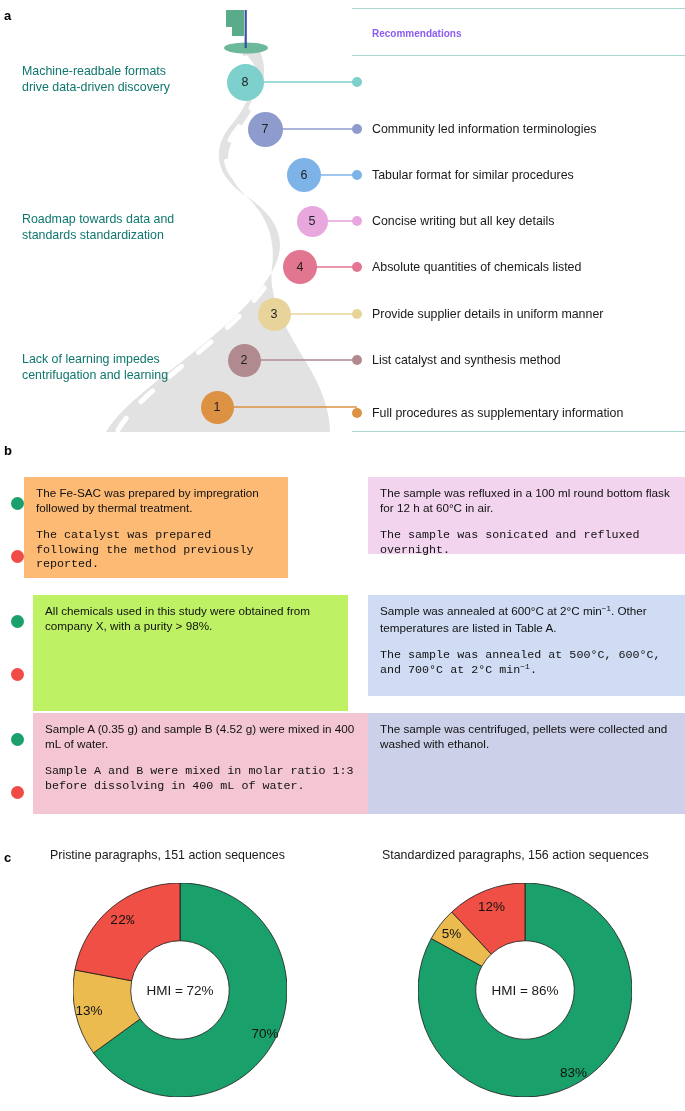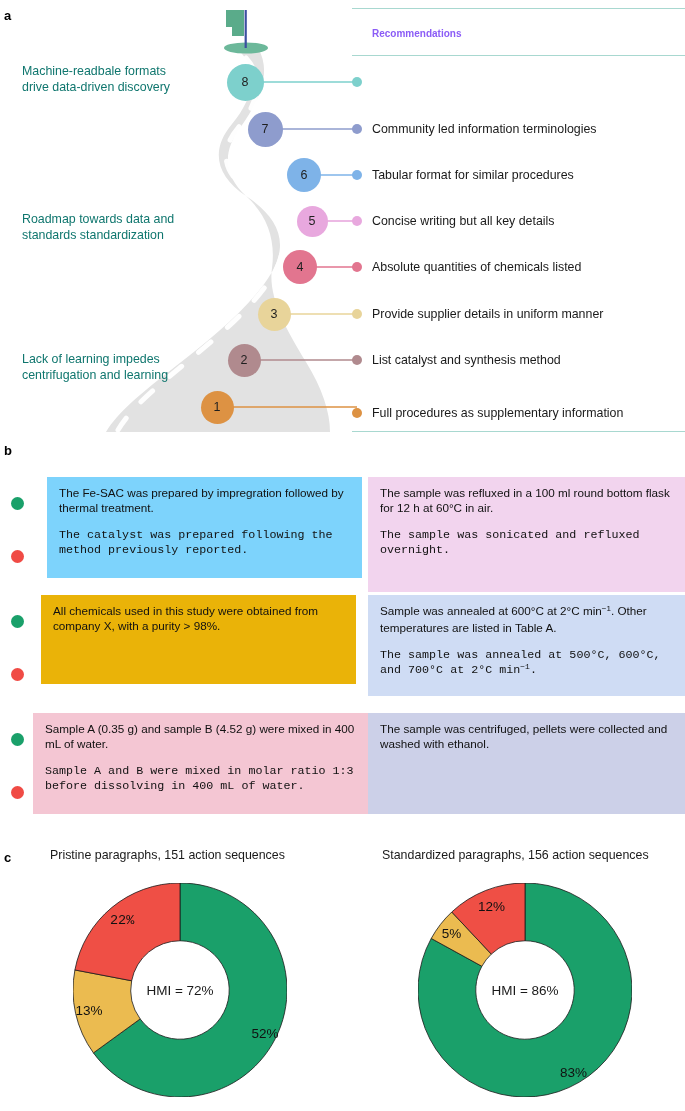--- a/index.html
+++ b/index.html
@@ -174,38 +174,38 @@
         <span class="rec-dot" style="background: rgb(221, 146, 67);"></span>
         <span class="rec-text">Full procedures as supplementary information</span>
       </div>
     </div>
 
 </div>
 
 <div id="panel-b">
   <div class="panel-letter letter">b</div>
   <div id="bgroups">
-      <div class="bbox" style="left: 47px; top: 37px; width: 315px; height: 101px; background: #7dd3fc;">
+      <div class="bbox" style="left: 24px; top: 37px; width: 264px; height: 101px; background: #fdba74;">
         <div class="bpara">The Fe-SAC was prepared by impregration followed by thermal treatment.</div>
         <div class="bpara">The catalyst was prepared following the method previously reported.</div>
       </div>
       <span class="bdot" style="left: 11px; top: 57px; background: rgb(26, 160, 106);"></span>
       <span class="bdot" style="left: 11px; top: 110px; background: rgb(240, 75, 69);"></span>
-      <div class="bbox" style="left: 33px; top: 155px; width: 315px; height: 89px; background: #eab308; margin-left: 8px;">
+      <div class="bbox" style="left: 33px; top: 155px; width: 315px; height: 116px; background: #bef264;">
         <div class="bpara">All chemicals used in this study were obtained from company X, with a purity &gt; 98%.</div>
       </div>
       <span class="bdot" style="left: 11px; top: 175px; background: rgb(26, 160, 106);"></span>
       <span class="bdot" style="left: 11px; top: 228px; background: rgb(240, 75, 69);"></span>
       <div class="bbox" style="left: 33px; top: 273px; width: 340px; height: 101px; background: rgb(244, 198, 211);">
         <div class="bpara">Sample A (0.35 g) and sample B (4.52 g) were mixed in 400 mL of water.</div>
         <div class="bpara">Sample A and B were mixed in molar ratio 1:3 before dissolving in 400 mL of water.</div>
       </div>
       <span class="bdot" style="left: 11px; top: 293px; background: rgb(26, 160, 106);"></span>
       <span class="bdot" style="left: 11px; top: 346px; background: rgb(240, 75, 69);"></span>
-      <div class="bbox" style="left: 368px; top: 37px; width: 317px; height: 115px; background: rgb(242, 212, 238);">
+      <div class="bbox" style="left: 368px; top: 37px; width: 317px; height: 77px; background: rgb(242, 212, 238);">
         <div class="bpara">The sample was refluxed in a 100 ml round bottom flask for 12 h at 60°C in air.</div>
         <div class="bpara">The sample was sonicated and refluxed overnight.</div>
       </div>
       <div class="bbox" style="left: 368px; top: 155px; width: 317px; height: 101px; background: rgb(207, 220, 244);">
         <div class="bpara">Sample was annealed at 600°C at 2°C min<sup>−1</sup>. Other temperatures are listed in Table A.</div>
         <div class="bpara">The sample was annealed at 500°C, 600°C, and 700°C at 2°C min<sup>−1</sup>.</div>
       </div>
       <div class="bbox" style="left: 368px; top: 273px; width: 317px; height: 101px; background: rgb(204, 208, 232);">
         <div class="bpara">The sample was centrifuged, pellets were collected and washed with ethanol.</div>
       </div>
@@ -213,21 +213,21 @@
 </div>
 
 <div id="panel-c">
   <div class="panel-letter letter">c</div>
   <div id="donuts">
       <div class="donut-title" style="left: 50px; top: 18px;">Pristine paragraphs, 151 action sequences</div>
       <div class="donut-wrap" style="left: 73px; top: 53px; width: 214px; height: 214px;"><svg viewBox="0 0 214 214" width="214" height="214">
           <path d="M107,0 A107,107 0 1 1 20.43518160188063,169.89302199529465 L67.18018353686509,135.93079011783553 A49.22,49.22 0 1 0 107,57.78 Z" fill="#1aa06a" stroke="#1a1a1a" stroke-width="0.8"></path>
           <path d="M20.43518160188063,169.89302199529465 A107,107 0 0 1 1.8952641720303234,86.95019933932745 L58.65182151913395,97.77709169609062 A49.22,49.22 0 0 0 67.18018353686509,135.93079011783553 Z" fill="#ebbb50" stroke="#1a1a1a" stroke-width="0.8"></path>
           <path d="M1.8952641720303234,86.95019933932745 A107,107 0 0 1 106.99999999999999,0 L106.99999999999999,57.78 A49.22,49.22 0 0 0 58.65182151913395,97.77709169609062 Z" fill="#ef4f45" stroke="#1a1a1a" stroke-width="0.8"></path>
-        </svg><div class="slice-label" style="left: 192.041px; top: 150.331px;">52%</div><div class="slice-label" style="left: 16.1101px; top: 127.316px;">13%</div><div class="slice-label" style="left: 49.1081px; top: 37.0208px; font-family: Liberation Mono, monospace;">22%</div><div class="donut-center">HMI = 72%</div></div>
+        </svg><div class="slice-label" style="left: 192.041px; top: 150.331px;">70%</div><div class="slice-label" style="left: 16.1101px; top: 127.316px;">13%</div><div class="slice-label" style="left: 49.1081px; top: 37.0208px; font-family: Liberation Mono, monospace;">22%</div><div class="donut-center">HMI = 72%</div></div>
       <div class="donut-title" style="left: 382px; top: 18px;">Standardized paragraphs, 156 action sequences</div>
       <div class="donut-wrap" style="left: 418px; top: 53px; width: 214px; height: 214px;"><svg viewBox="0 0 214 214" width="214" height="214">
           <path d="M107,0 A107,107 0 1 1 13.235185235306602,55.45235687111646 L63.868185208241044,83.28808416071357 A49.22,49.22 0 1 0 107,57.78 Z" fill="#1aa06a" stroke="#1a1a1a" stroke-width="0.8"></path>
           <path d="M13.235185235306602,55.45235687111646 A107,107 0 0 1 33.75345966563029,29.000356865908984 L73.30659144618994,71.12016415831813 A49.22,49.22 0 0 0 63.868185208241044,83.28808416071357 Z" fill="#ebbb50" stroke="#1a1a1a" stroke-width="0.8"></path>
           <path d="M33.75345966563029,29.000356865908984 A107,107 0 0 1 106.99999999999999,0 L106.99999999999999,57.78 A49.22,49.22 0 0 0 73.30659144618994,71.12016415831813 Z" fill="#ef4f45" stroke="#1a1a1a" stroke-width="0.8"></path>
         </svg><div class="slice-label" style="left: 155.585px; top: 189.153px;">83%</div><div class="slice-label" style="left: 33.4107px; top: 49.9182px;">5%</div><div class="slice-label" style="left: 73.5663px; top: 22.5562px;">12%</div><div class="donut-center">HMI = 86%</div></div>
     </div>
 </div>
 
 </body></html>

